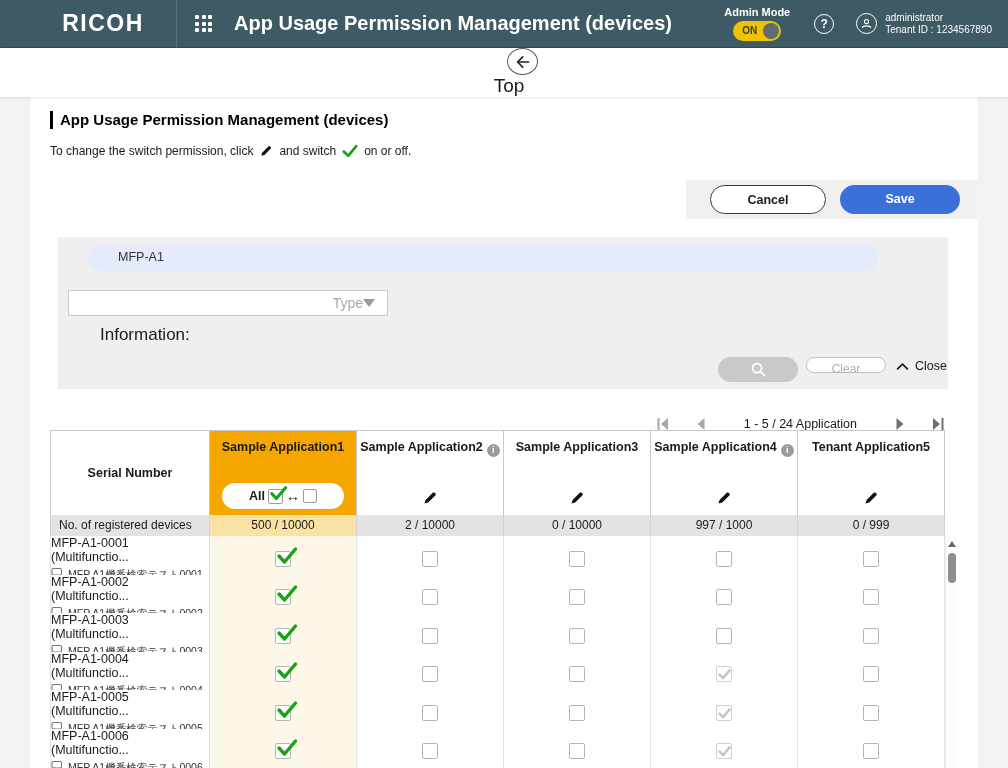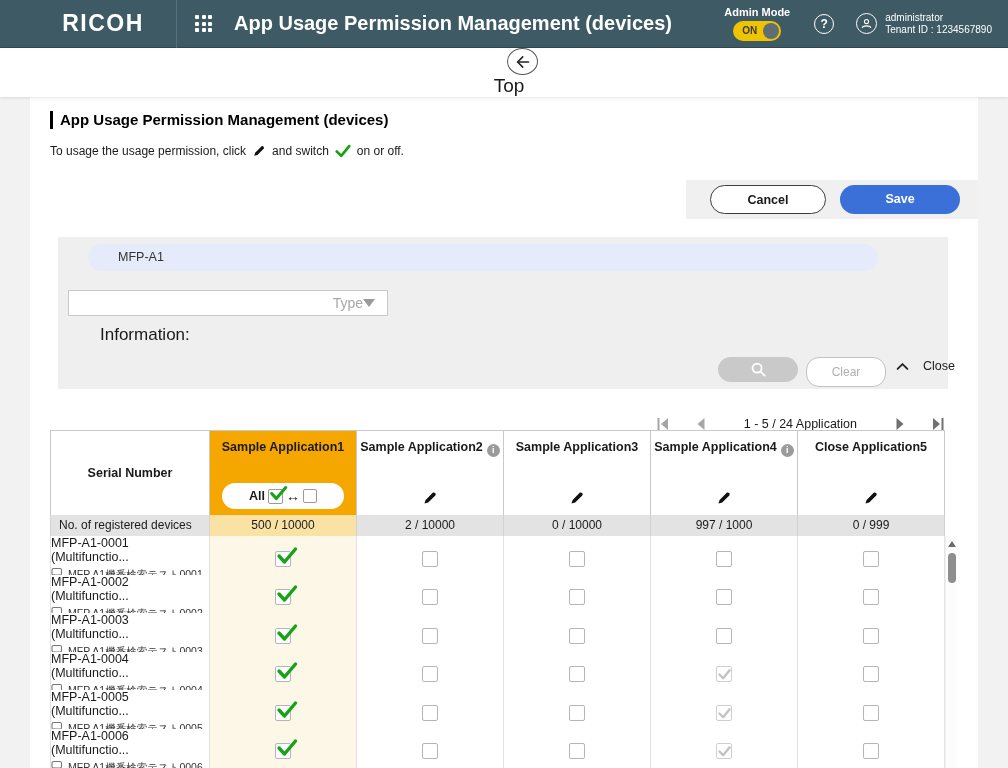--- a/index.html
+++ b/index.html
@@ -40,22 +40,22 @@
   .btn-save { width:120px; height:29px; border-radius:15px; background:#3B70D9; border:none; font-size:12.5px; font-weight:bold; color:#fff; text-align:center; line-height:29px; cursor:pointer; }
 
   
   .search-panel { position:absolute; left:28px; top:140px; width:890px; height:152px; background:#efefef; }
   .kw-input { position:absolute; left:30px; top:7px; width:790px; height:27px; border-radius:14px; background:#E5EBFA; border:none; font-size:12.5px; color:#333; padding-left:30px; line-height:27px; }
   .type-select { position:absolute; left:10px; top:53px; width:320px; height:26px; background:#fff; border:1px solid #c9c9c9; display:flex; align-items:center; cursor:pointer; }
   .type-select .ph { font-size:14px; color:#a9a9a9; padding-left:12px; flex:1;text-align:right; }
   .type-caret { width:0; height:0; border-left:6px solid transparent; border-right:6px solid transparent; border-top:8px solid #9a9a9a; margin-right:12px; }
   .info-label { position:absolute; left:42px; top:88px; font-size:17px; color:#1a1a1a; }
   .search-btn { position:absolute; left:660px; top:120px; width:80px; height:25px; border-radius:13px; background:#c9c9c9; border:none; display:flex; align-items:center; justify-content:center; cursor:pointer; }
-  .clear-btn { position:absolute; left:748px; top:120px; width:80px; height:30px; border-radius:13px; background:#fff; border:1px solid #c2c2c2; font-size:12px; color:#b0b0b0; text-align:center; line-height:22px; cursor:pointer; }
-  .close-btn { position:absolute; left:838px; top:122px; display:flex; align-items:center; gap:14px; font-size:12.5px; color:#1a1a1a; cursor:pointer; }
+  .clear-btn { position:absolute; left:748px; top:120px; width:80px; height:16px; border-radius:13px; background:#fff; border:1px solid #c2c2c2; font-size:12px; color:#b0b0b0; text-align:center; line-height:22px; cursor:pointer; }
+  .close-btn { position:absolute; left:838px; top:122px; display:flex; align-items:center; gap:6px; font-size:12.5px; color:#1a1a1a; cursor:pointer; }
 
   
   .pagination { position:absolute; top:298px; right:33px; height:36px; display:flex; align-items:flex-end; gap:24px; }
   .pg-text { font-size:12.5px; color:#1a1a1a; margin:0 12px; }
   .pg-icon { cursor:pointer; display:flex; }
 
   
   .table { position:absolute; left:20px; top:333px; width:907px; height:338px; }
   .tgrid { display:grid; grid-template-columns:160px repeat(5,147px); width:895px; }
   .thead-row { height:85px; border-top:1px solid #c9c9c9; }
@@ -143,21 +143,21 @@
     </svg>
   </div>
   <span class="back-label">Top</span>
 </div>
 
 <div class="card">
 
   <div class="page-heading">App Usage Permission Management (devices)</div>
 
   <div class="instruction">
-    <span>To usage the usage permission, click</span>
+    <span>To change the switch permission, click</span>
     <svg width="14" height="14" viewBox="0 0 16 16">
       <path d="M2.5 13.5 L3.6 9.9 L10.7 2.8 C11.3 2.2 12.4 2.3 13.1 3 C13.8 3.7 13.9 4.8 13.3 5.4 L6.2 12.5 L2.5 13.5 Z" fill="#111"></path>
     </svg>
     <span>and switch</span>
     <svg width="16" height="14" viewBox="0 0 18 15">
       <polyline points="2,8 7,13 16,2" fill="none" stroke="#17A317" stroke-width="3" stroke-linecap="round" stroke-linejoin="round"></polyline>
     </svg>
     <span>on or off.</span>
   </div>
 
@@ -248,21 +248,21 @@
         </div>
         <div class="th">
           <div class="col-name">Sample Application4<span class="info-badge">i</span></div>
           <span class="pencil-btn">
             <svg width="16" height="16" viewBox="0 0 16 16">
               <path d="M2.5 13.5 L3.6 9.9 L10.7 2.8 C11.3 2.2 12.4 2.3 13.1 3 C13.8 3.7 13.9 4.8 13.3 5.4 L6.2 12.5 L2.5 13.5 Z" fill="#111"></path>
             </svg>
           </span>
         </div>
         <div class="th">
-          <div class="col-name">Close Application5</div>
+          <div class="col-name">Tenant Application5</div>
           <span class="pencil-btn">
             <svg width="16" height="16" viewBox="0 0 16 16">
               <path d="M2.5 13.5 L3.6 9.9 L10.7 2.8 C11.3 2.2 12.4 2.3 13.1 3 C13.8 3.7 13.9 4.8 13.3 5.4 L6.2 12.5 L2.5 13.5 Z" fill="#111"></path>
             </svg>
           </span>
         </div>
       </div>
     <div class="tgrid count-row">
       <div class="count-cell label">No. of registered devices 500</div>
     <div class="count-cell hl">500 / 10000</div>

